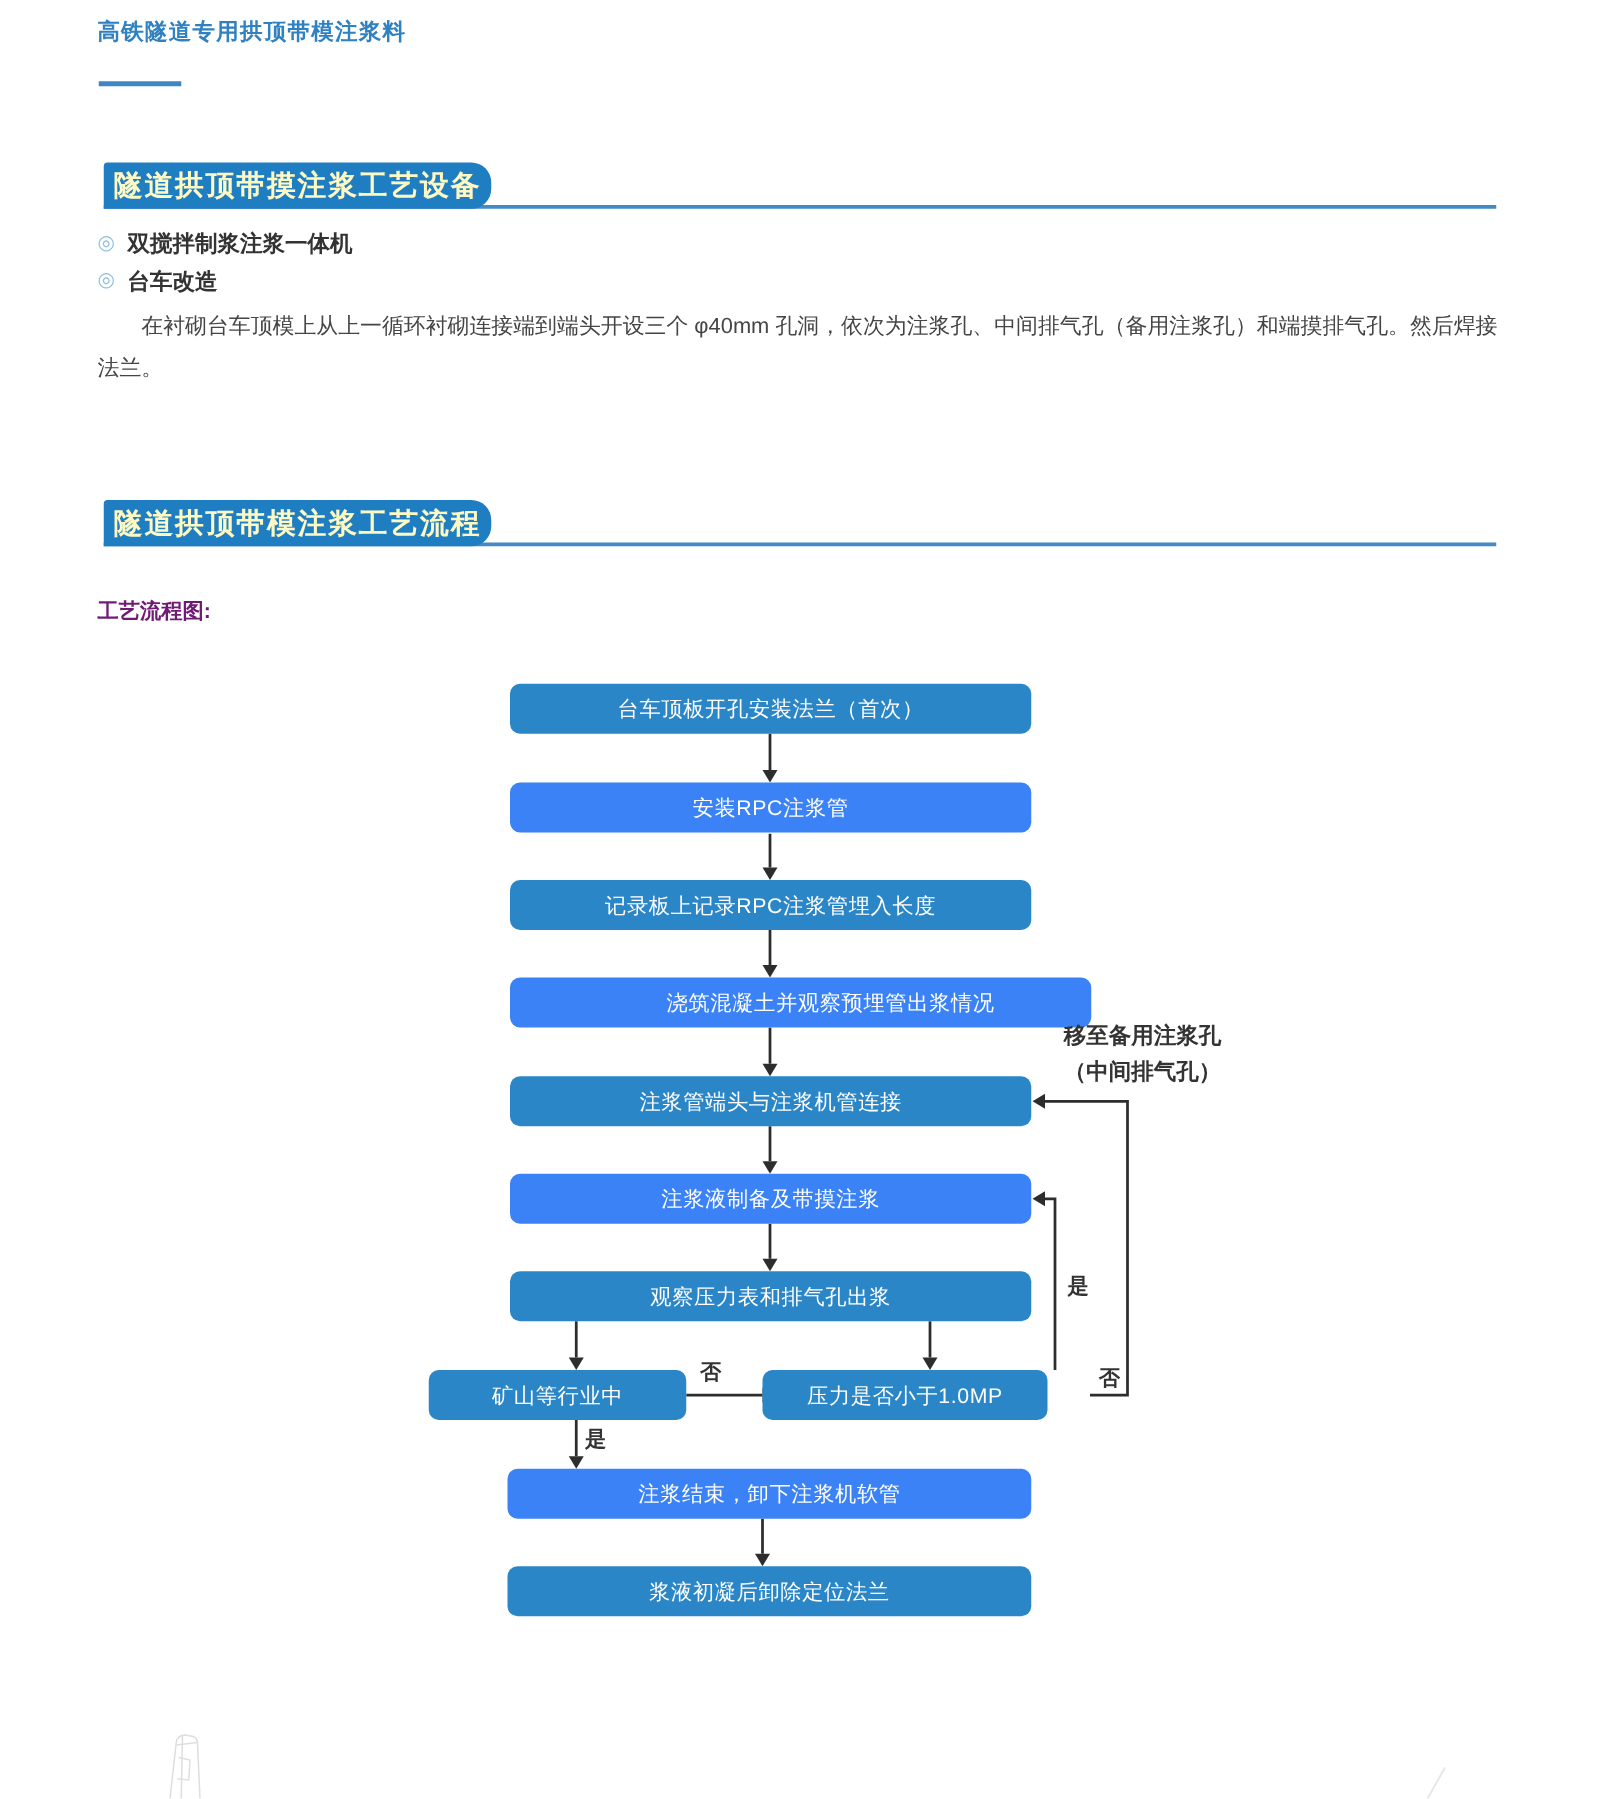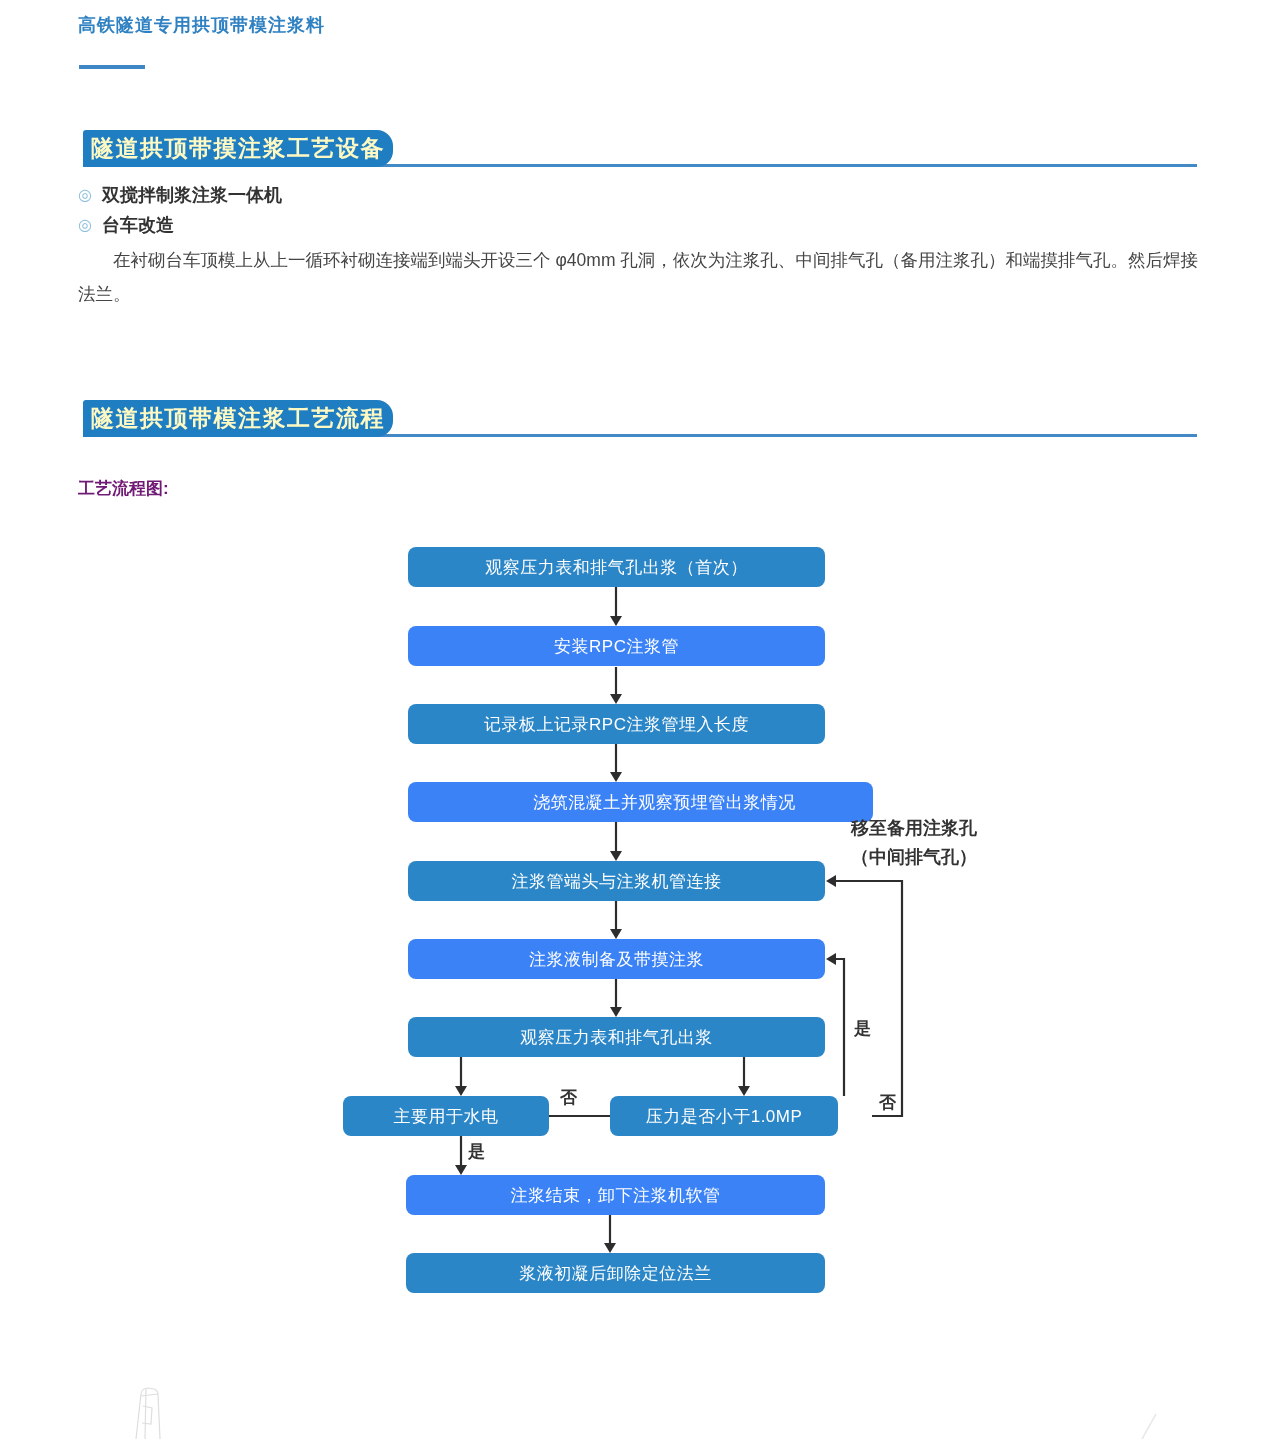--- a/index.html
+++ b/index.html
@@ -108,28 +108,28 @@
       <polygon points="455,566 467,566 461,576"></polygon>
       <polygon points="738,566 750,566 744,576"></polygon>
       <polygon points="610,590 610,602 620,596"></polygon>
       <polygon points="455,645 467,645 461,655"></polygon>
       <polygon points="604,723 616,723 610,733"></polygon>
       <polygon points="836,433 836,445 826,439"></polygon>
       <polygon points="836,355 836,367 826,361"></polygon>
     </g>
   </svg>
 
-  <div class="flow-node blue" style="left:408px;top:27px;width:417px;">观察压力表和排气孔出浆（首次）</div>
+  <div class="flow-node blue" style="left:408px;top:27px;width:417px;">台车顶板开孔安装法兰（首次）</div>
   <div class="flow-node gray" style="left:408px;top:106px;width:417px;">安装RPC注浆管</div>
   <div class="flow-node blue" style="left:408px;top:184px;width:417px;">记录板上记录RPC注浆管埋入长度</div>
   <div class="flow-node gray" style="left:408px;top:262px;width:417px;padding-left:48px;">浇筑混凝土并观察预埋管出浆情况</div>
   <div class="flow-node blue" style="left:408px;top:341px;width:417px;">注浆管端头与注浆机管连接</div>
   <div class="flow-node gray" style="left:408px;top:419px;width:417px;">注浆液制备及带摸注浆</div>
   <div class="flow-node blue" style="left:408px;top:497px;width:417px;">观察压力表和排气孔出浆</div>
-  <div class="flow-node blue" style="left:343px;top:576px;width:206px;">主要用于水电</div>
+  <div class="flow-node blue" style="left:343px;top:576px;width:206px;">矿山等行业中</div>
   <div class="flow-node blue" style="left:610px;top:576px;width:228px;">压力是否小于1.0MP</div>
   <div class="flow-node gray" style="left:406px;top:655px;width:419px;">注浆结束，卸下注浆机软管</div>
   <div class="flow-node blue" style="left:406px;top:733px;width:419px;">浆液初凝后卸除定位法兰</div>
 
   <span class="edge-label" style="left:560px;top:566px;">否</span>
   <span class="edge-label" style="left:468px;top:620px;">是</span>
   <span class="edge-label" style="left:854px;top:497px;">是</span>
   <span class="edge-label" style="left:879px;top:571px;">否</span>
 
   <div class="flow-annotation">

